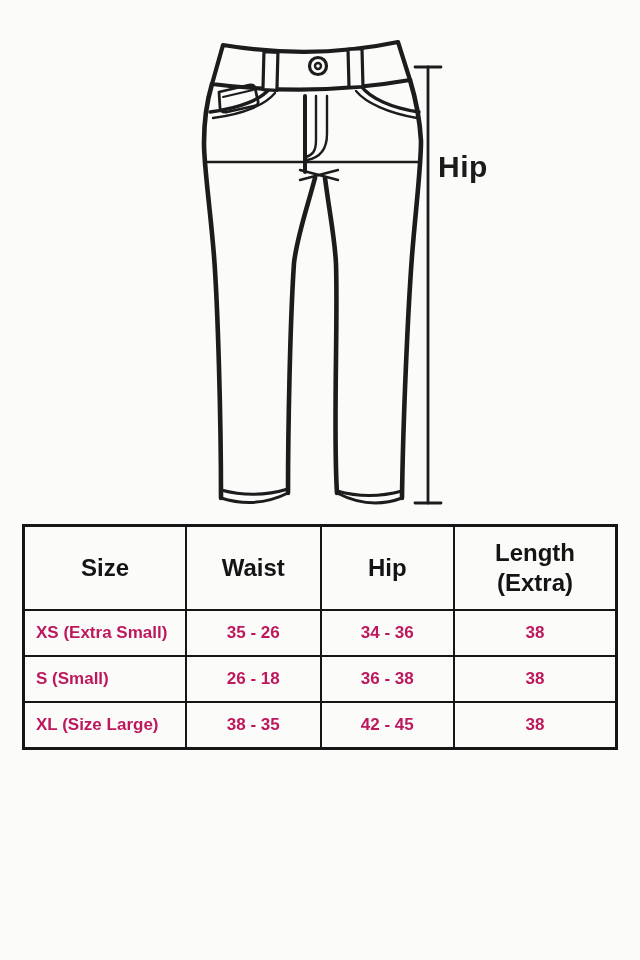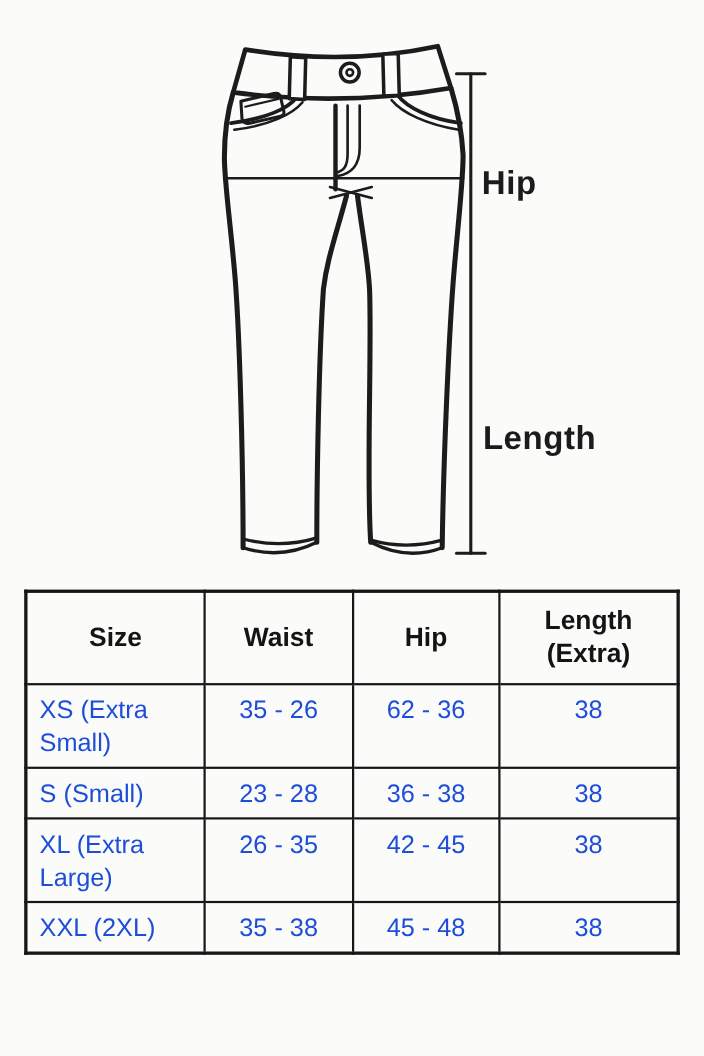--- a/index.html
+++ b/index.html
@@ -26,47 +26,47 @@
     color: #1b1b1b;
     line-height: 1;
     white-space: nowrap;
   }
   .hip-label    { left: 438px; top: 152px; }
   .length-label { left: 439px; top: 384px; }
 
   
   table.size-chart {
     position: absolute;
-    left: 22px; top: 536px;
+    left: 22px; top: 524px;
     width: 596px;
     border-collapse: collapse;
     background: transparent;
     padding-left: 40px;
   }
   table.size-chart, table.size-chart th, table.size-chart td {
     border: 2.6px solid #161616;
   }
   table.size-chart { border-width: 3px; }
   th {
     font-size: 24px;
     font-weight: 700;
     text-align: center;
     vertical-align: middle;
     line-height: 30px;
     padding: 11px 8px;
     color: #141414;
   }
   td {
-    font-size: 23px;
-    font-weight: 400;
+    font-size: 17px;
+    font-weight: 700;
     text-align: center;
     vertical-align: top;
     line-height: 30px;
     padding: 7px 8px;
-    color: #1d4ed8;
+    color: #be185d;
   }
   td.size-cell {
     text-align: left;
     padding-left: 11px;
     padding-right: 4px;
   }
 </style>
 </head>
 <body>
 
@@ -129,21 +129,20 @@
 
         <g stroke-width="2.8">
           <line x1="428" y1="67" x2="428" y2="503"></line>
           <line x1="415" y1="67" x2="441" y2="67"></line>
           <line x1="415" y1="503" x2="441" y2="503"></line>
         </g>
       </g>
     </svg>
 
     <div class="measure-label hip-label">Hip</div>
-    <div class="measure-label length-label">Length</div>
   </div>
 
   <table class="size-chart">
     <colgroup>
       <col style="width:27.4%">
         <col style="width:22.7%">
       <col style="width:22.5%">
         <col style="width:27.4%">
     </colgroup>
     <thead>
@@ -151,36 +150,30 @@
         <th>Size</th>
         <th>Waist</th>
         <th>Hip</th>
         <th>Length (Extra)</th>
       </tr>
     </thead>
     <tbody>
       <tr>
         <td class="size-cell">XS (Extra Small)</td>
         <td>35 - 26</td>
-        <td>62 - 36</td>
+        <td>34 - 36</td>
         <td>38</td>
       </tr>
       <tr>
         <td class="size-cell">S (Small)</td>
-        <td>23 - 28</td>
+        <td>26 - 18</td>
         <td>36 - 38</td>
         <td>38</td>
       </tr>
       <tr>
-        <td class="size-cell">XL (Extra Large)</td>
-        <td>26 - 35</td>
+        <td class="size-cell">XL (Size Large)</td>
+        <td>38 - 35</td>
         <td>42 - 45</td>
-        <td>38</td>
-      </tr>
-      <tr>
-        <td class="size-cell">XXL (2XL)</td>
-        <td>35 - 38</td>
-        <td>45 - 48</td>
         <td>38</td>
       </tr>
     </tbody>
   </table>
 </div>
 
 </body></html>

